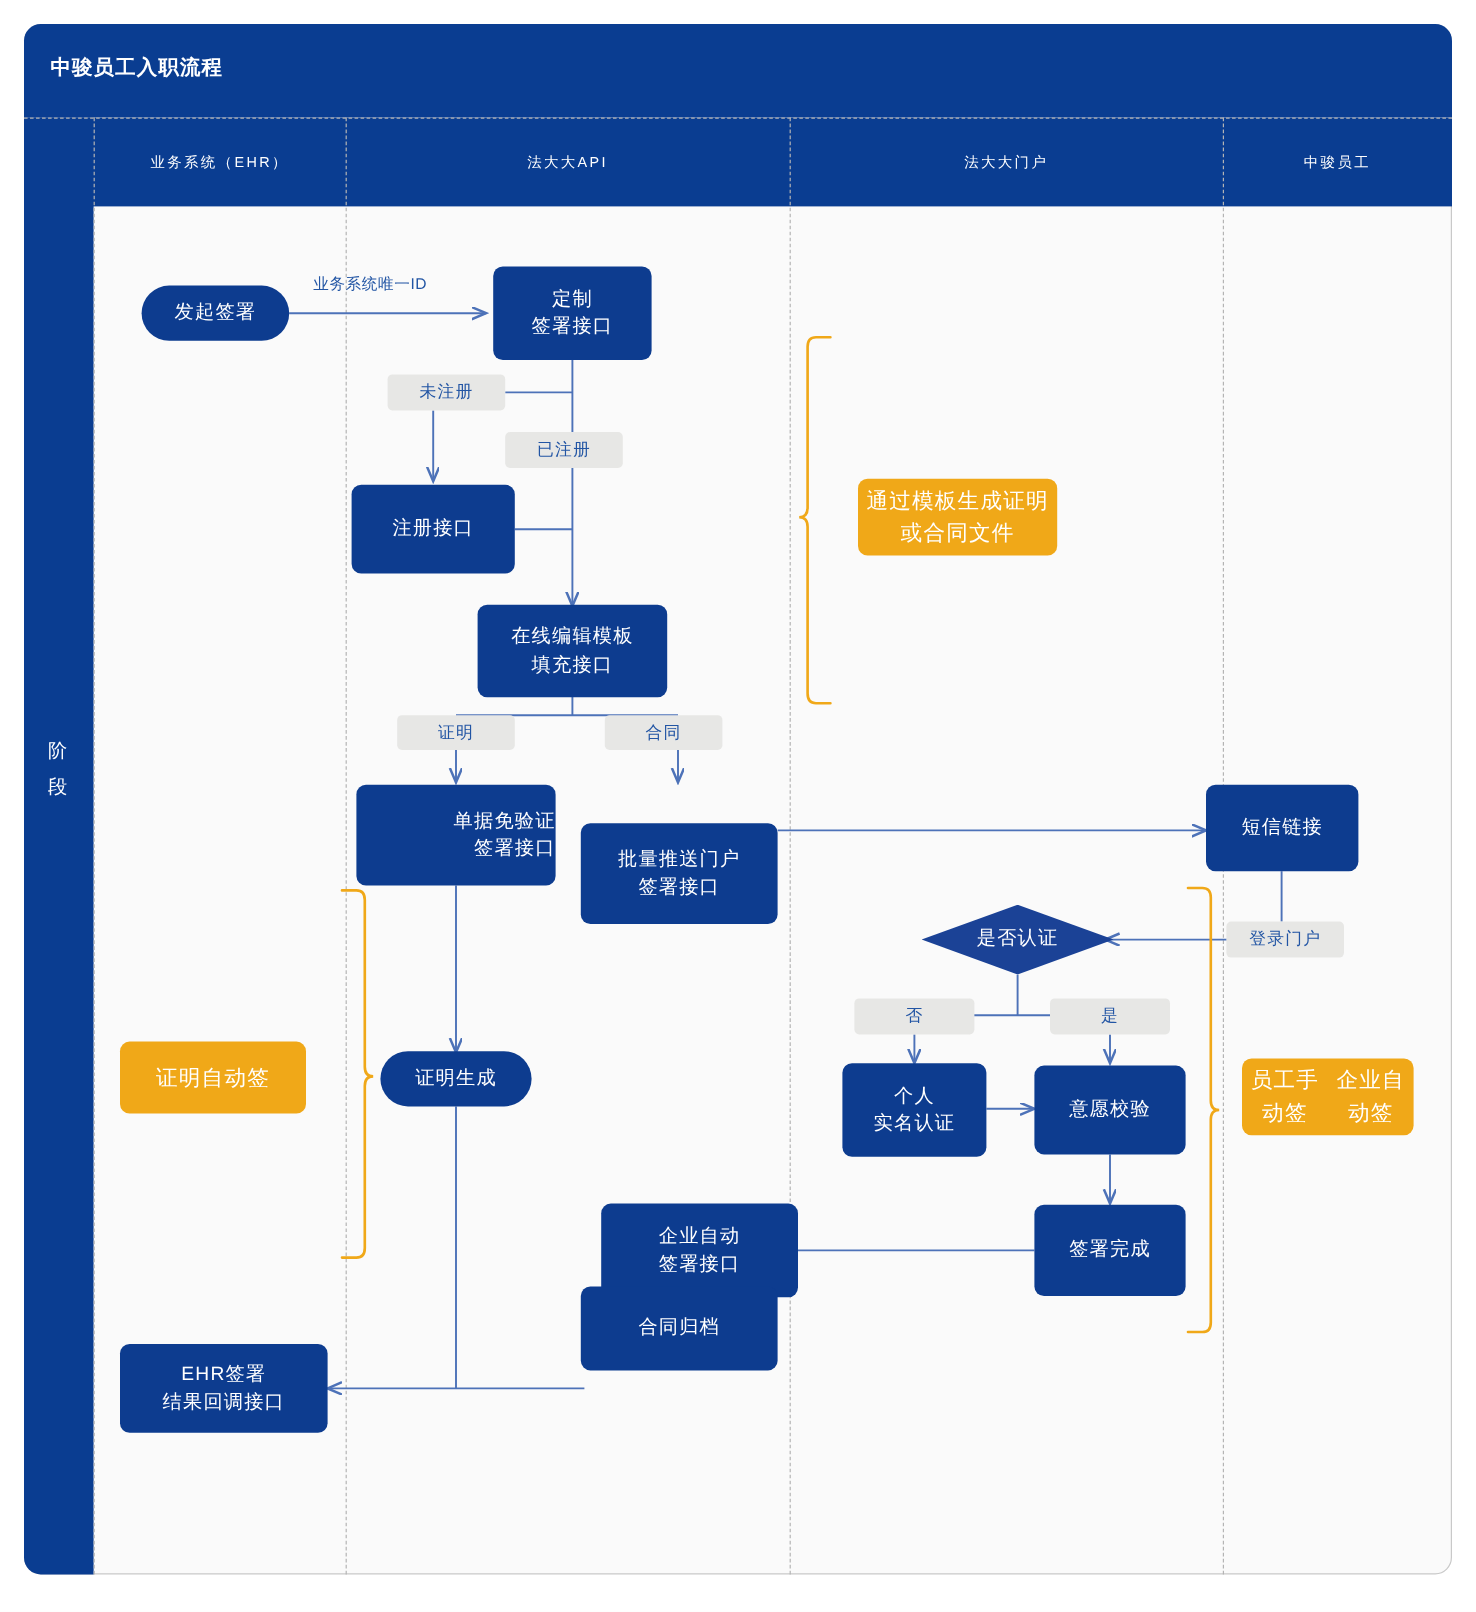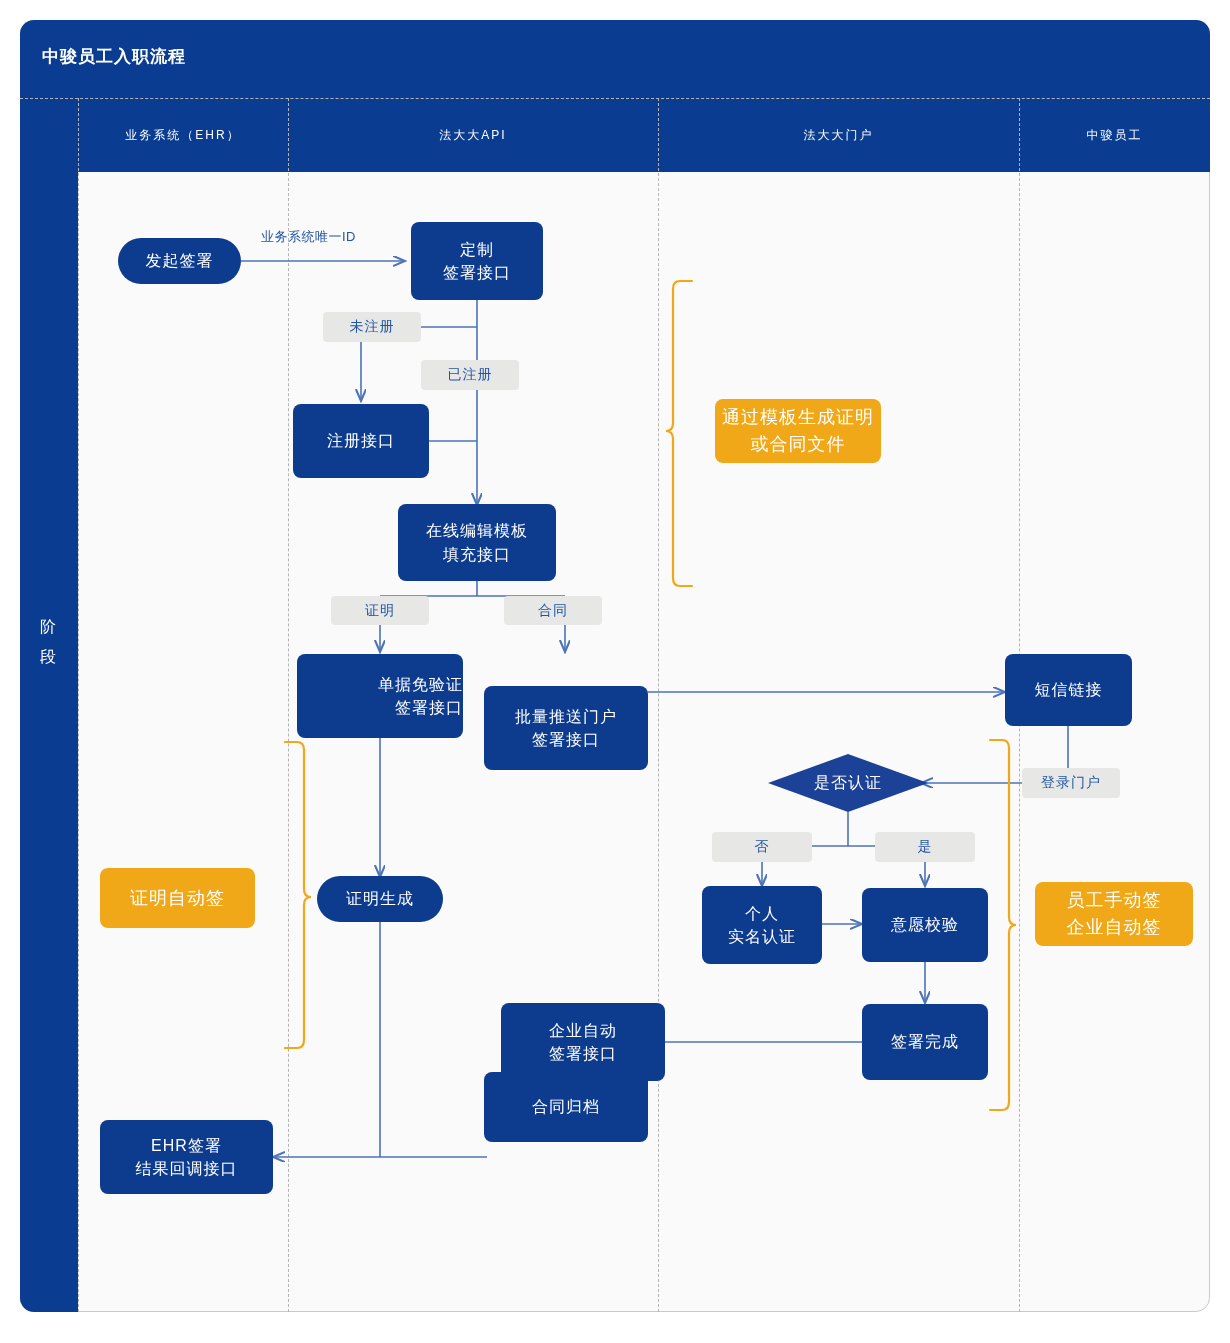--- a/index.html
+++ b/index.html
@@ -226,18 +226,18 @@
 
   <div class="ocall" style="left:715px;top:399px;width:166px;height:64px;flex-direction:column;">
     <span>通过模板生成证明</span>
     <span>或合同文件</span>
   </div>
 
   <div class="ocall" style="left:100px;top:868px;width:155px;height:60px;">
     <span>证明自动签</span>
   </div>
 
-  <div class="ocall" style="left:1035px;top:882px;width:158px;height:64px;flex-direction:column;">
+  <div class="ocall" style="left:1035px;top:882px;width:143px;height:64px;flex-direction:row;">
     <span>员工手动签</span>
     <span>企业自动签</span>
   </div>
 
 </div>
 
 </body></html>

